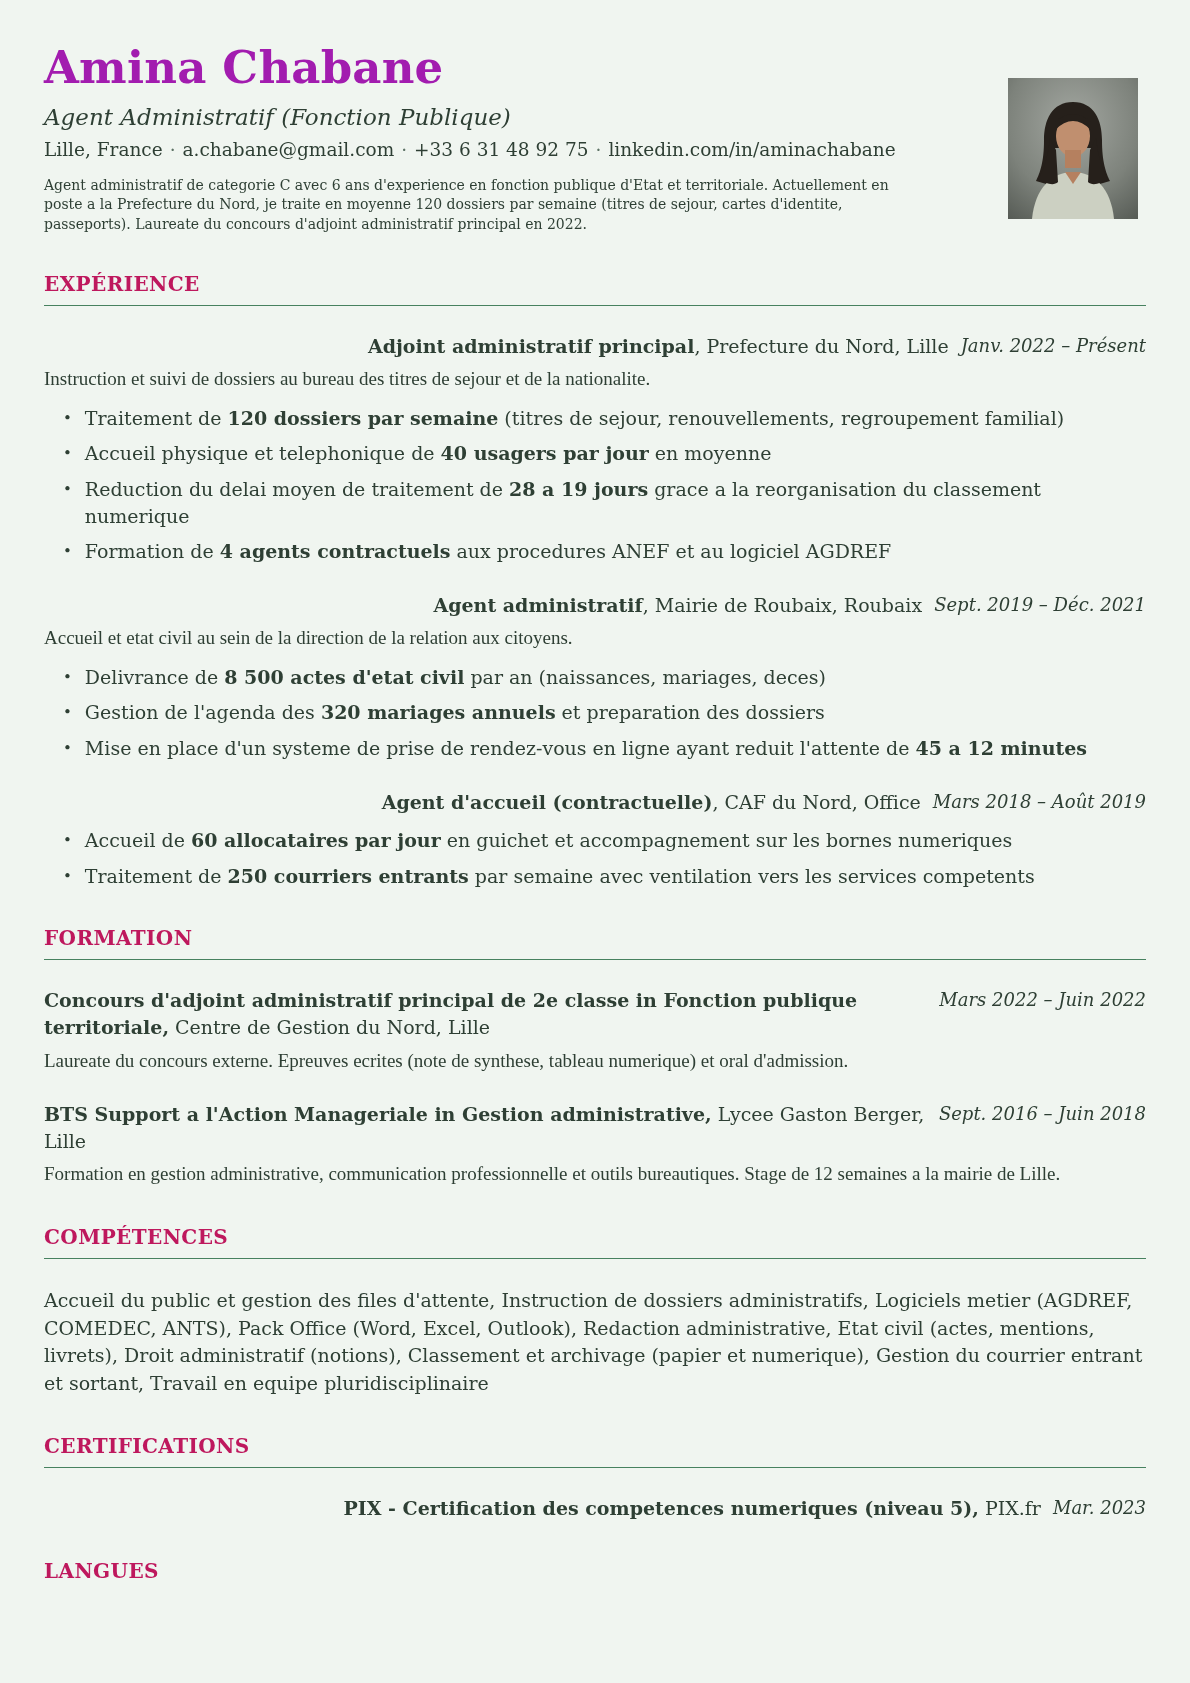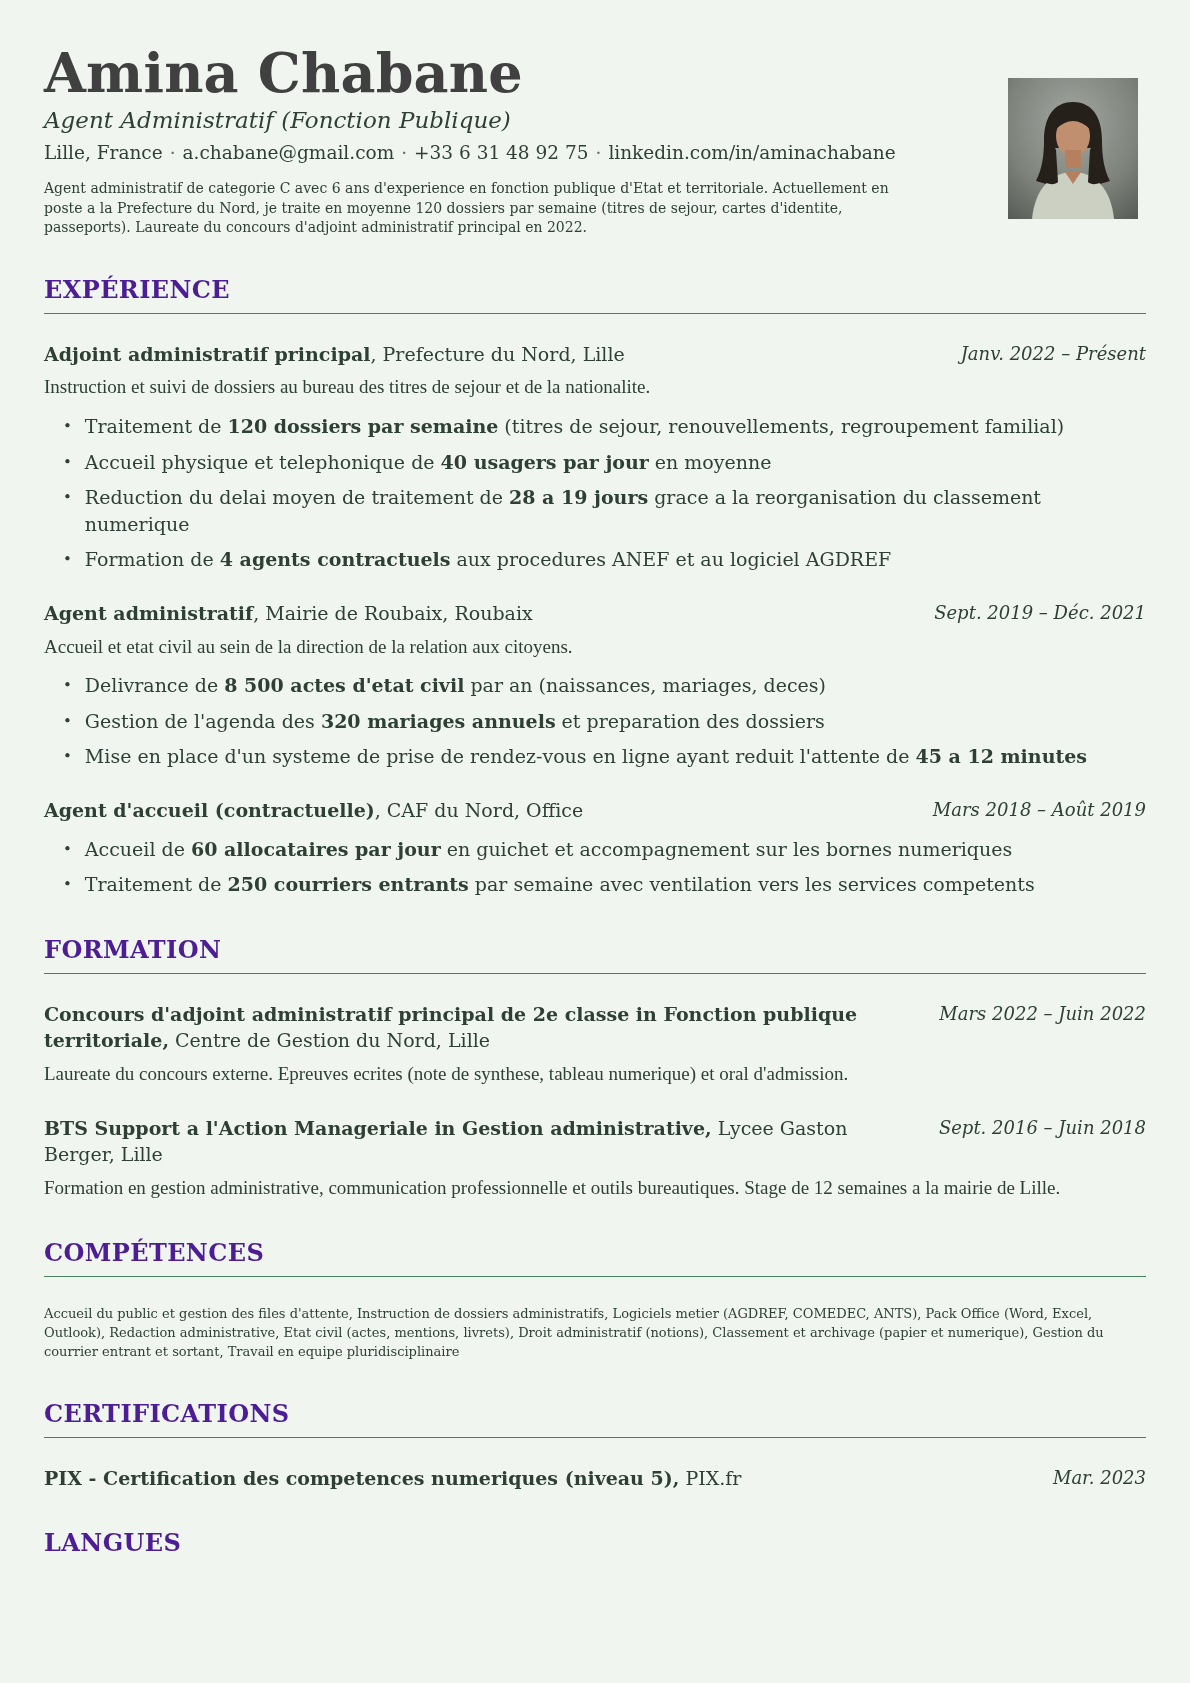--- a/index.html
+++ b/index.html
@@ -9,25 +9,25 @@
     position: relative;
     background: #f0f5f0;
     color: #2e3f34;
     font-family: "DejaVu Serif", "Liberation Serif", serif;
     overflow: hidden;
   }
   .page { padding: 28px 44px 70px 44px; position: relative; }
 
   
   .name {
-    font-size: 54px;
+    font-size: 45px;
     line-height: 1.15;
     font-weight: bold;
-    color: #404040;
-    margin: 14px 0 3px 0;
+    color: #a21caf;
+    margin: 14px 0 10px 0;
     letter-spacing: 0.2px;
   }
   .job-title {
     font-style: italic;
     font-size: 23px;
     margin: 2px 0 9px 0;
   }
   .contact { font-size: 18.5px; margin: 0 0 16px 0; }
   .contact .sep { margin: 0 7px; color: #5d7265; }
   .summary {
@@ -42,31 +42,31 @@
     right: 52px;
     width: 130px;
     height: 141px;
     overflow: hidden;
   }
   .photo svg { display: block; }
 
   
   section { margin-top: 37px; }
   .section-heading {
-    font-size: 24px;
+    font-size: 20px;
     font-weight: bold;
-    color: #4c1d95;
+    color: #be185d;
     letter-spacing: 0.4px;
     margin: 0 0 9px 0;
   }
   .section-rule { border-bottom: 1.5px solid #47815f; }
-  .section-paragraph { font-size: 13px; line-height: 1.45; margin: 28px 0 0 0; }
+  .section-paragraph { font-size: 19px; line-height: 1.45; margin: 28px 0 0 0; }
 
   .entry { margin-top: 27px; }
-  .entry-head { display: flex; justify-content: space-between; align-items: flex-start; gap: 18px; }
+  .entry-head { display: flex; justify-content: flex-end; align-items: flex-start; gap: 12px; }
   .entry-title { font-size: 19px; line-height: 1.4; }
   .entry-date { font-style: italic; font-size: 18px; white-space: nowrap; padding-top: 2px; }
   .entry-desc { font-size: 19px; line-height: 1.4; margin: 7px 0 0 0; font-family: Liberation Serif, serif; }
 
   ul.bullets { list-style: none; margin: 12px 0 0 0; padding: 0 0 0 19px; }
   ul.bullets li { font-size: 19px; line-height: 1.4; margin-top: 9px; display: flex; gap: 13px; }
   .bullet-marker { flex: none; font-size: 15px; padding-top: 3px; }
 </style>
 </head>
 <body>

